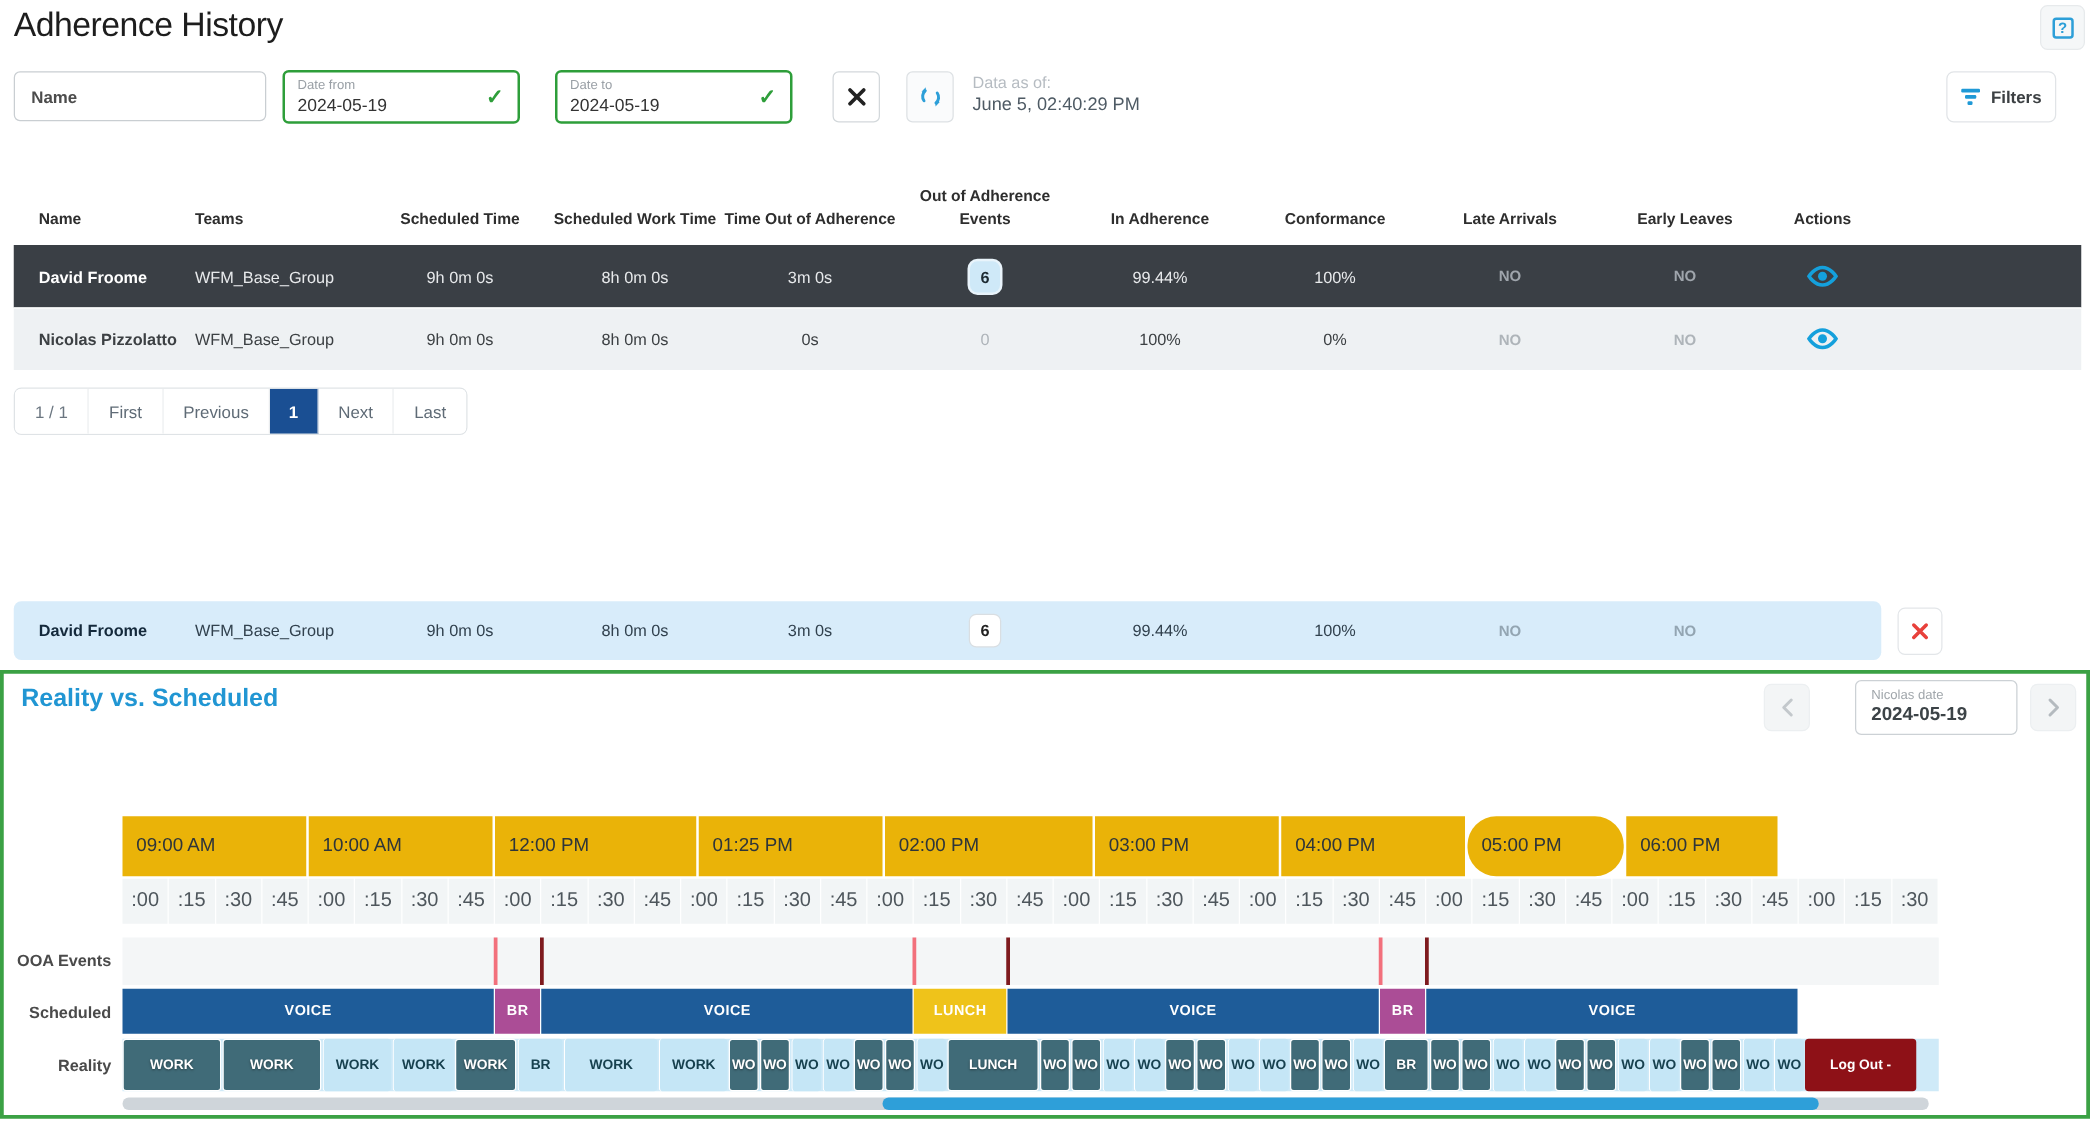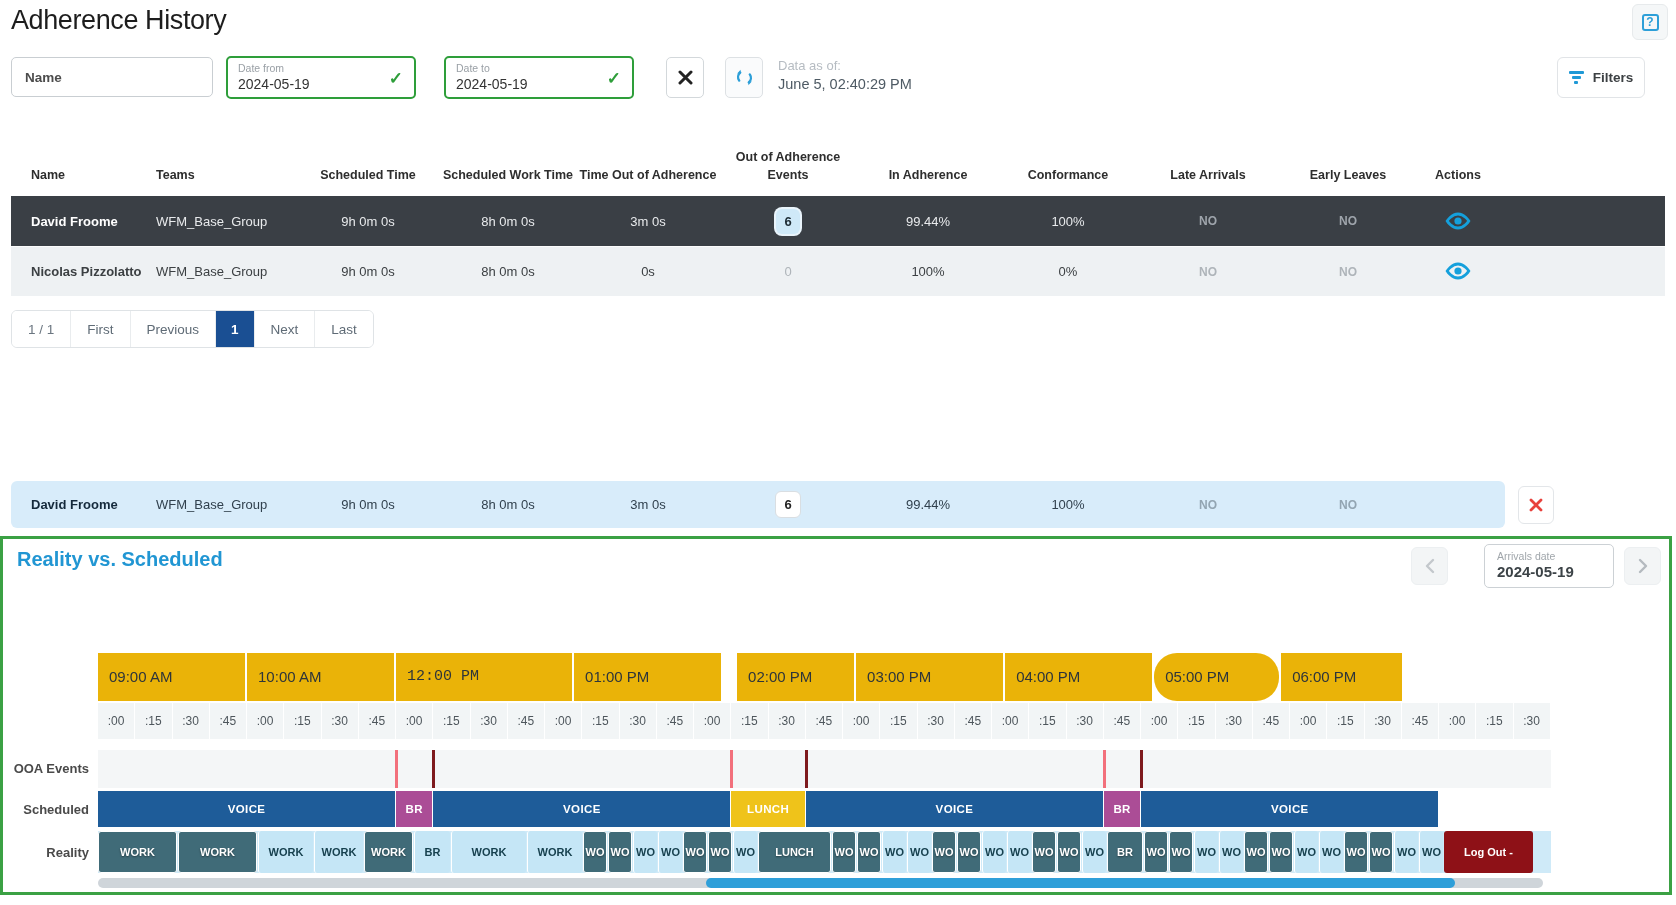--- a/index.html
+++ b/index.html
@@ -73,21 +73,21 @@
   .nav-btn { position:absolute; top:8px; width:37px; height:38px; background:#f3f5f6; border:1px solid #eceff1; border-radius:6px; display:flex; align-items:center; justify-content:center; cursor:pointer; font-size:20px; color:#c3c8cc; }
   .nav-prev { left:1408px; }
   .nav-next { left:1621px; color:#b4babf; }
   .datebox { position:absolute; left:1481px; top:5px; width:130px; height:44px; background:#fff; border:1px solid #ccd1d5; border-radius:5px; padding:5px 12px; cursor:pointer; }
   .datebox-label { font-size:10.5px; color:#a0a6ab; }
   .datebox-value { font-size:15px; font-weight:bold; color:#3c4347; margin-top:1px; }
 
   .hours-row { position:absolute; left:95px; top:114px; display:flex; }
   .hour-cell { height:48px; background:#eab308; margin-right:2px; line-height:48px; padding-left:11px; font-size:15px; color:#2e353a; white-space:nowrap; overflow:hidden; }
   .ticks-row { position:absolute; left:95px; top:164px; display:flex; }
-  .tick-cell { height:36px; background:#f2f5f6; margin-right:1px; display:flex; align-items:center; justify-content:center; font-size:12px; color:#4e565c; }
+  .tick-cell { height:36px; background:#f2f5f6; margin-right:1px; display:flex; align-items:center; justify-content:center; font-size:16px; color:#4e565c; }
 
   .row-label { position:absolute; left:0; width:86px; text-align:right; font-size:13px; font-weight:bold; color:#4a4a4a; }
   .lbl-ooa { top:222px; } .lbl-sched { top:263px; } .lbl-real { top:306px; }
 
   .ooa-row { position:absolute; left:95px; top:211px; width:1453px; height:38px; background:#f4f6f7; }
   .ooa-marker { position:absolute; top:0; width:3px; height:38px; }
   .ooa-light { background:#f2707c; }
   .ooa-dark { background:#7e1a1e; }
 
   .sched-row { position:absolute; left:95px; top:252px; height:36px; display:flex; }
@@ -230,35 +230,35 @@
 </div>
 
 <div class="panel">
   <div class="panel-title">Reality vs. Scheduled</div>
   <div class="nav-btn nav-prev">
     <svg width="10" height="16" viewBox="0 0 10 16">
         <path d="M8 2 L2 8 L8 14" stroke="#c3c8cc" stroke-width="2.4" fill="none" stroke-linecap="round" stroke-linejoin="round"></path>
       </svg>
   </div>
   <div class="datebox">
-    <div class="datebox-label">Arrivals date</div>
+    <div class="datebox-label">Nicolas date</div>
     <div class="datebox-value">2024-05-19</div>
   </div>
   <div class="nav-btn nav-next">
     <svg width="10" height="16" viewBox="0 0 10 16">
         <path d="M2 2 L8 8 L2 14" stroke="#b4babf" stroke-width="2.4" fill="none" stroke-linecap="round" stroke-linejoin="round"></path>
       </svg>
   </div>
 
   <div class="hours-row" id="hours-row">
       <div class="hour-cell" style="width: 147.04px;">09:00 AM</div>
       <div class="hour-cell" style="width: 147.04px;">10:00 AM</div>
-      <div class="hour-cell" style="width: 176px; font-family: Liberation Mono, monospace;">12:00 PM</div>
-      <div class="hour-cell" style="width: 147.04px;">01:00 PM</div>
-      <div class="hour-cell" style="width: 117px; margin-left: 14px;">02:00 PM</div>
+      <div class="hour-cell" style="width: 161px;">12:00 PM</div>
+      <div class="hour-cell" style="width: 147.04px;">01:25 PM</div>
+      <div class="hour-cell" style="width: 166px;">02:00 PM</div>
       <div class="hour-cell" style="width: 147.04px;">03:00 PM</div>
       <div class="hour-cell" style="width: 147.04px;">04:00 PM</div>
       <div class="hour-cell" style="width: 125px; border-radius: 23px;">05:00 PM</div>
       <div class="hour-cell" style="width: 121px;">06:00 PM</div>
     </div>
   <div class="ticks-row" id="ticks-row">
       <div class="tick-cell" style="width: 36.26px;">:00</div>
       <div class="tick-cell" style="width: 36.26px;">:15</div>
       <div class="tick-cell" style="width: 36.26px;">:30</div>
       <div class="tick-cell" style="width: 36.26px;">:45</div>

